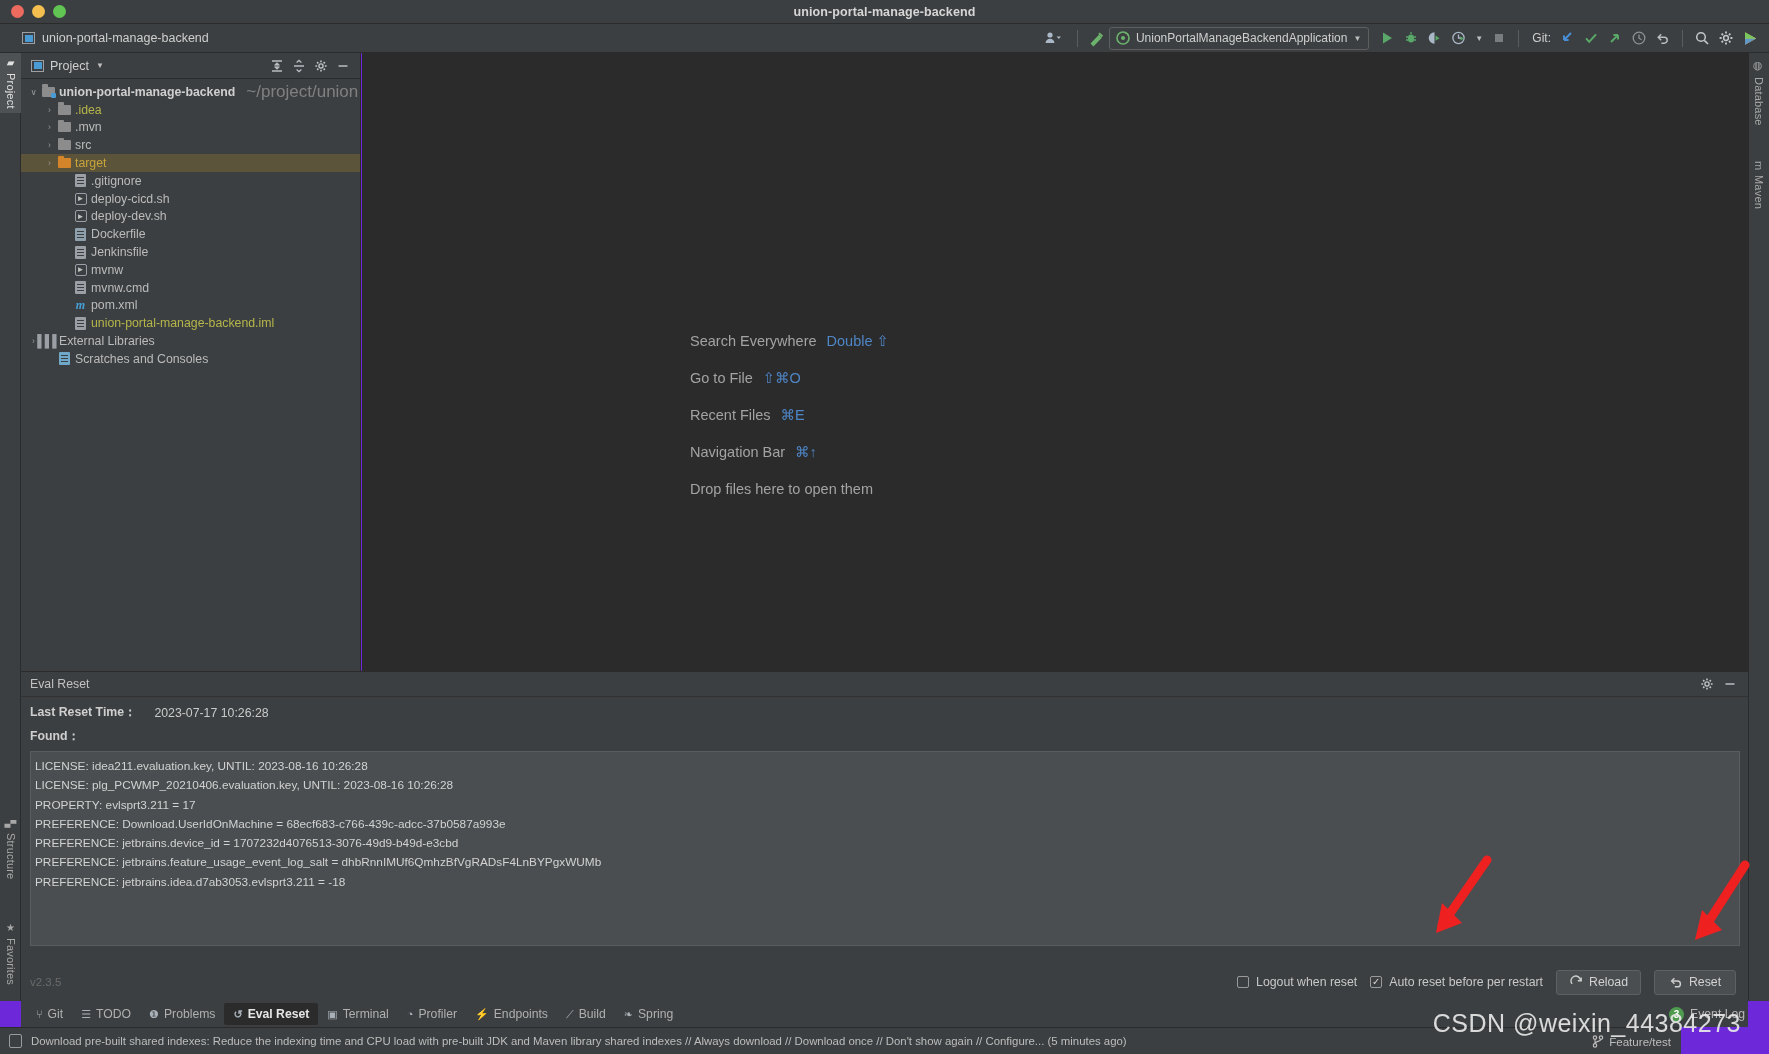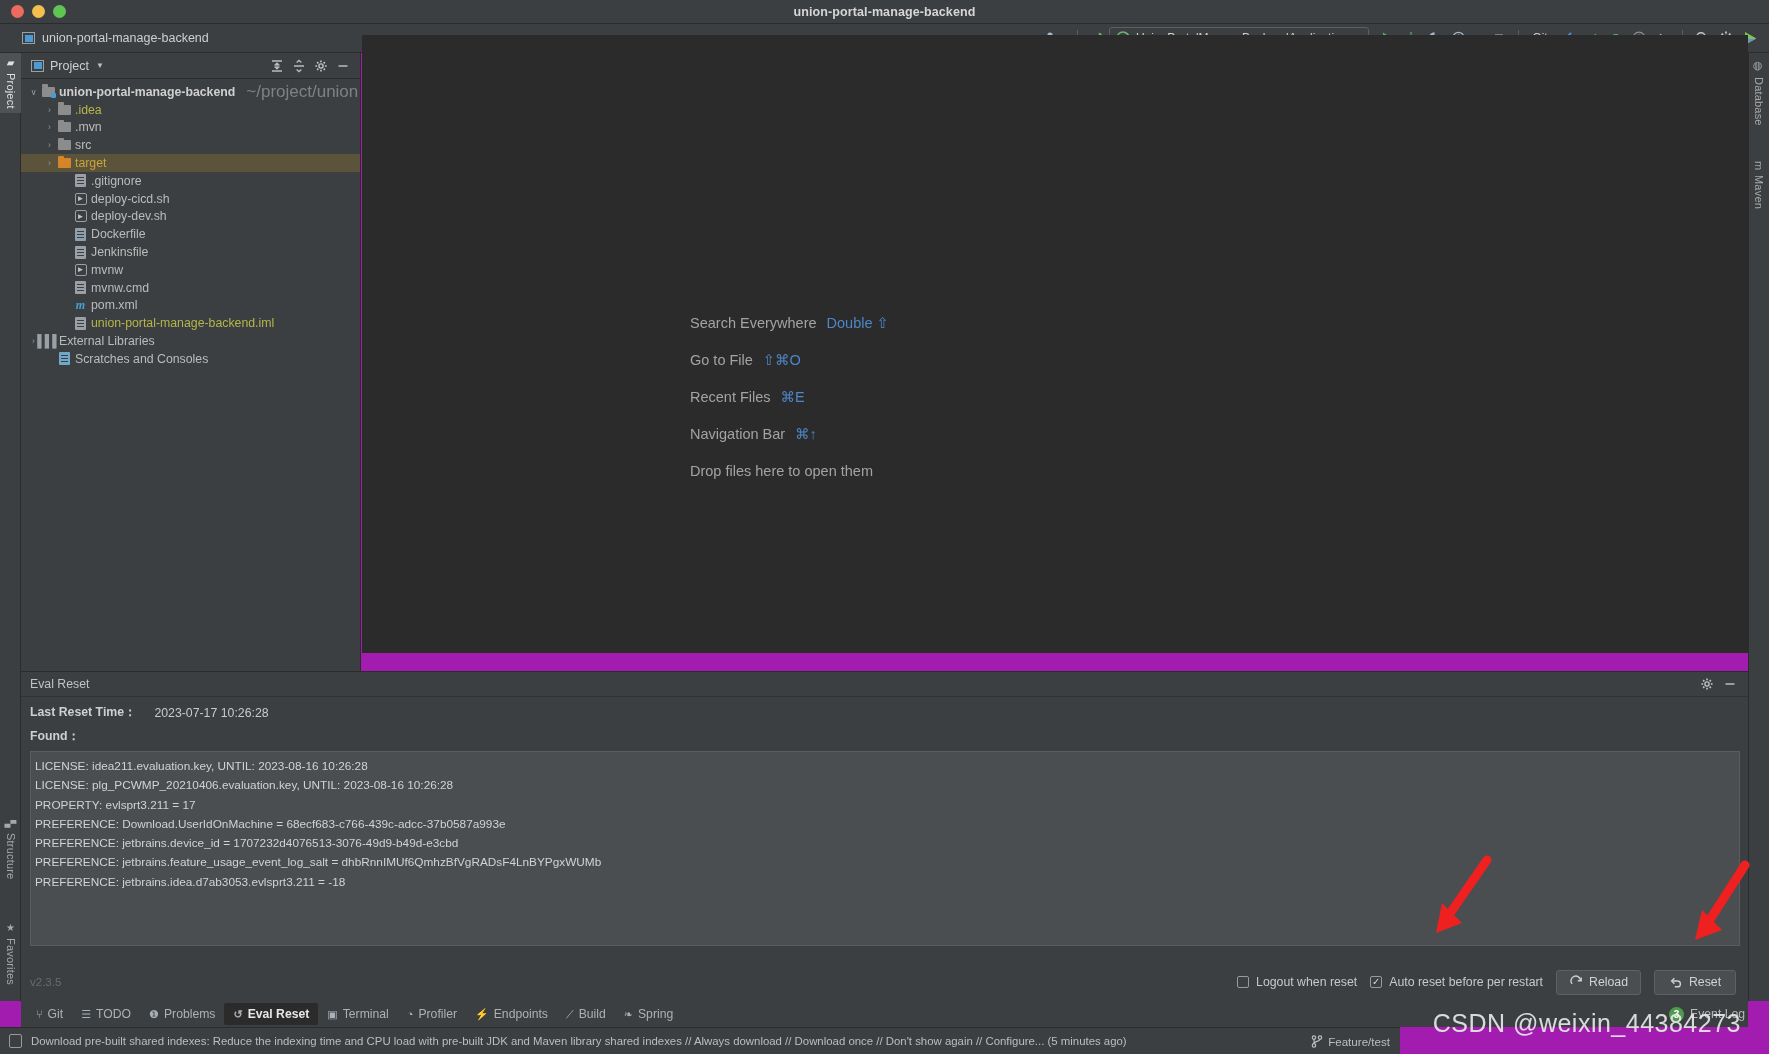--- a/index.html
+++ b/index.html
@@ -3,21 +3,21 @@
 <meta charset="utf-8">
 <style>
   * { box-sizing: border-box; margin: 0; padding: 0; }
   html, body {
     width: 1769px; height: 1054px;
     background: #3c3f41;
     font-family: "Liberation Sans", sans-serif;
     overflow: hidden;
     color: #bbbbbb;
   }
-  #app { position: relative; width: 1769px; height: 1054px; background:#a21caf; }
+  #app { position: relative; width: 1769px; height: 1054px; background:#6d28d9; }
 
   
   .titlebar {
     position:absolute; left:0; top:0; width:1769px; height:24px;
     background:#3c3f41; border-bottom:1px solid #2b2b2b;
     display:flex; align-items:center;
   }
   .traffic { display:flex; gap:8px; padding-left:11px; }
   .light { width:13px; height:13px; border-radius:50%; }
   .l-red { background:#ec6a5e; }
@@ -145,21 +145,21 @@
   .shico {
     width:12px;height:12px;border:1px solid #9aa0a6;border-radius:2px;
     display:flex;align-items:center;justify-content:center;
     font-size:8px;color:#c0c0c0;
   }
   .mico { font-size:12px; font-style:italic; font-weight:bold; color:#46a0d8; font-family:"Liberation Serif",serif;}
   .libico { font-size:12px; color:#9aa0a6; letter-spacing:-1px; }
 
   
   .editor {
-    position:absolute; left:362px; top:35px; width:1386px; height:618px;
+    position:absolute; left:362px; top:53px; width:1386px; height:618px;
     background:#2b2b2b;
   }
   .hints {
     position:absolute; left:328px; top:280px;
     display:flex; flex-direction:column; gap:21px;
   }
   .hint { font-size:14.5px; color:#a3a3a3; display:flex; align-items:baseline; gap:10px;}
   .hint .key { color:#4e86c7; }
 
   
@@ -220,21 +220,21 @@
     position:absolute; right:24px; top:1001px; height:26px;
     display:flex; align-items:center; gap:6px; font-size:12.2px; color:#b8b8b8;
   }
   .badge {
     width:15px; height:15px; border-radius:50%; background:#4e9a4e; color:#fff;
     font-size:10px; display:flex; align-items:center; justify-content:center; font-weight:bold;
   }
 
   
   .statusbar {
-    position:absolute; left:0; bottom:0; width:1400px; height:27px;
+    position:absolute; left:0; bottom:0; width:1681px; height:27px;
     background:#3c3f41; border-top:1px solid #2b2b2b;
     display:flex; align-items:center; padding:0 10px 0 9px;
   }
   .sb-msg { font-size:11.4px; color:#bdbdbd; padding-left:9px; white-space:nowrap;}
   .sb-icon { width:13px; height:14px; border:1px solid #9a9a9a; border-radius:2px; }
   .branch { margin-left:auto; display:flex; align-items:center; gap:5px; font-size:11.6px; color:#bdbdbd;}
 
   .watermark {
     position:absolute; right:28px; bottom:16px;
     font-size:25px; color:#e8e8e8; opacity:.92; letter-spacing:.5px;

